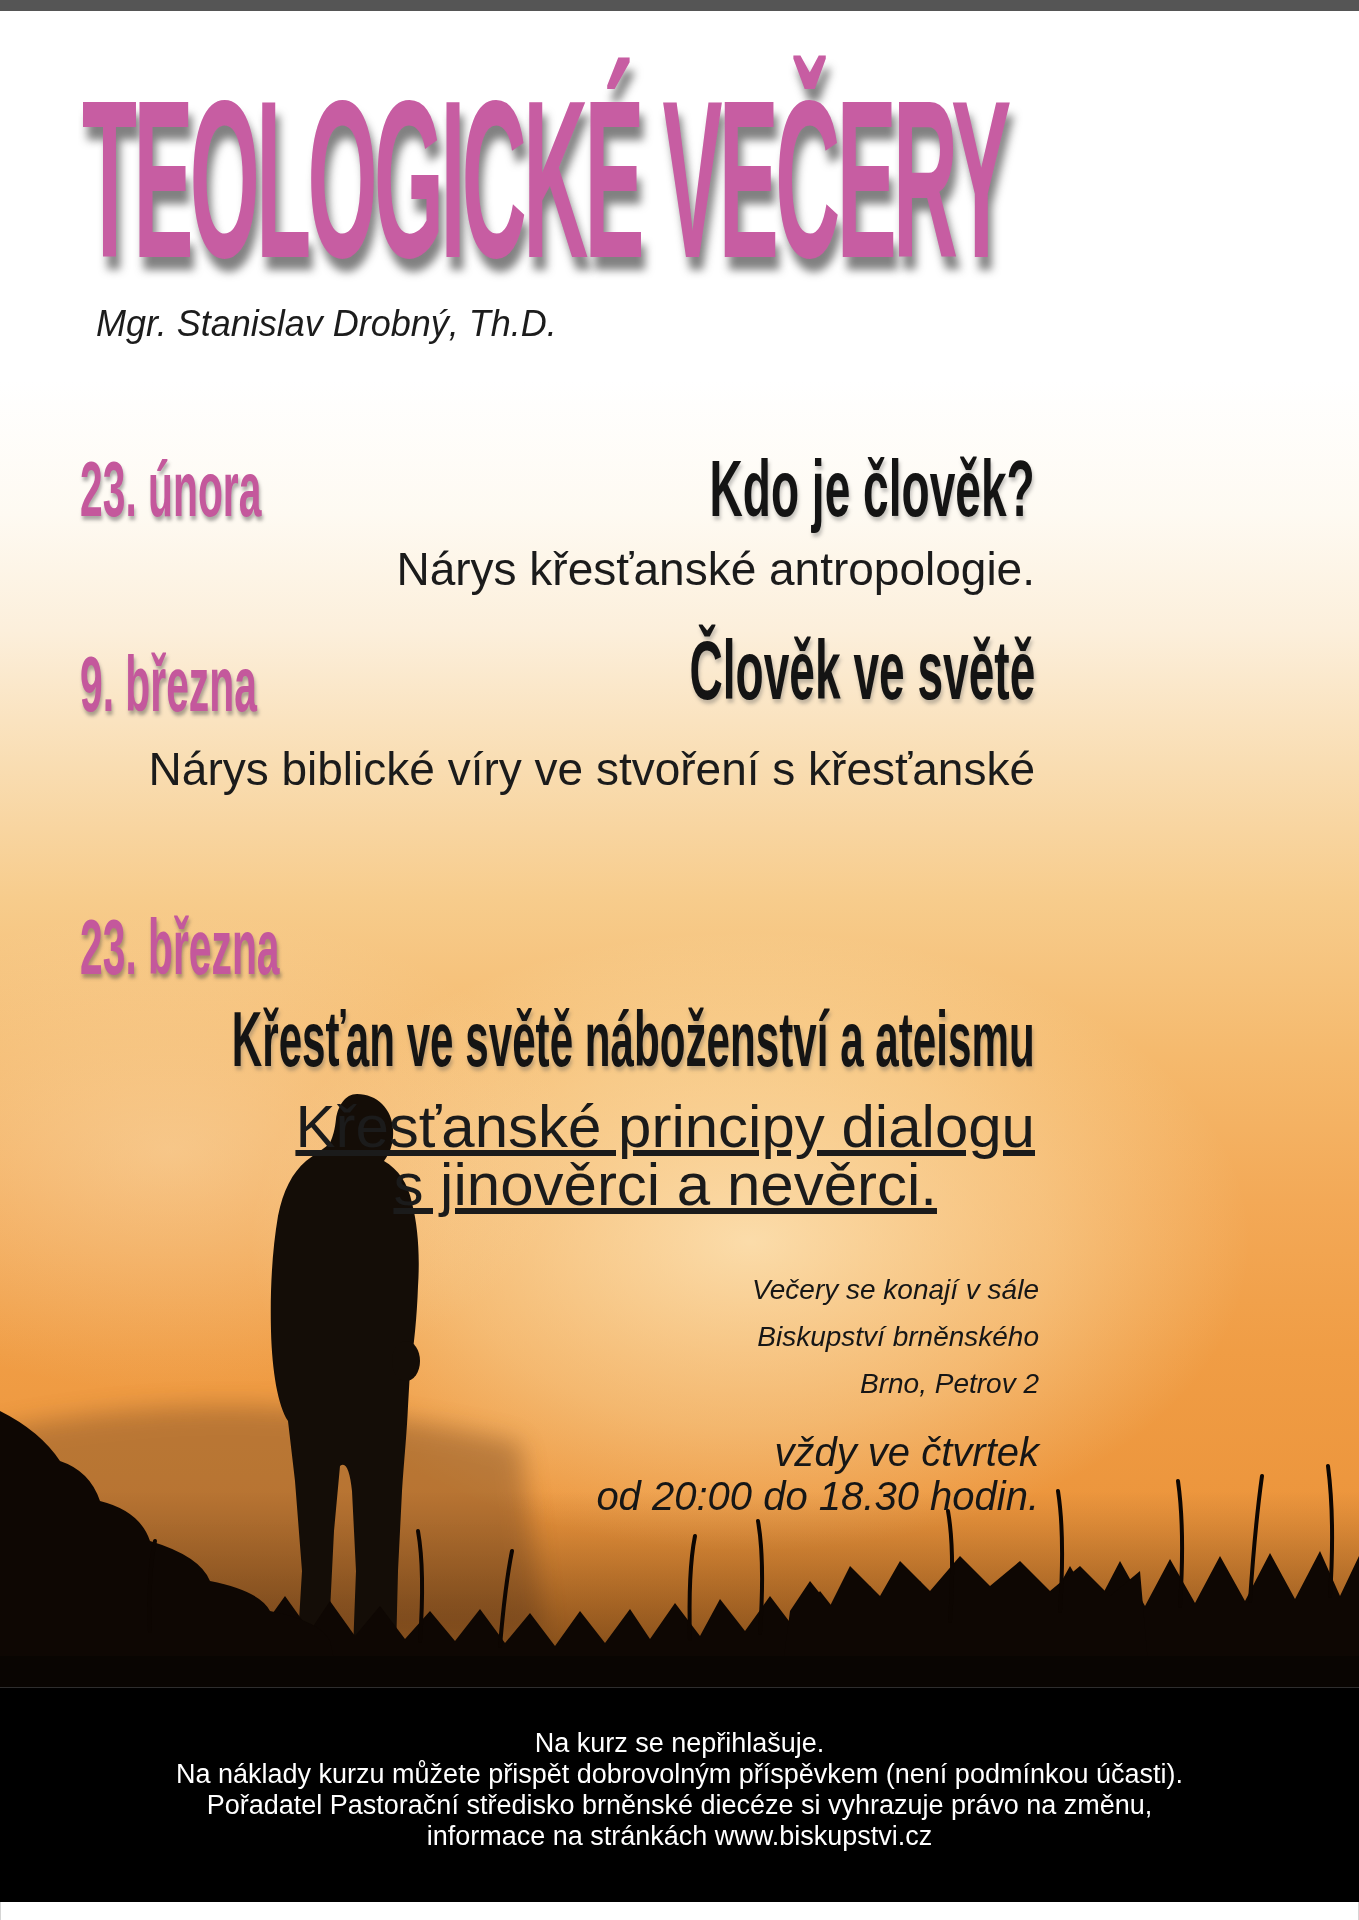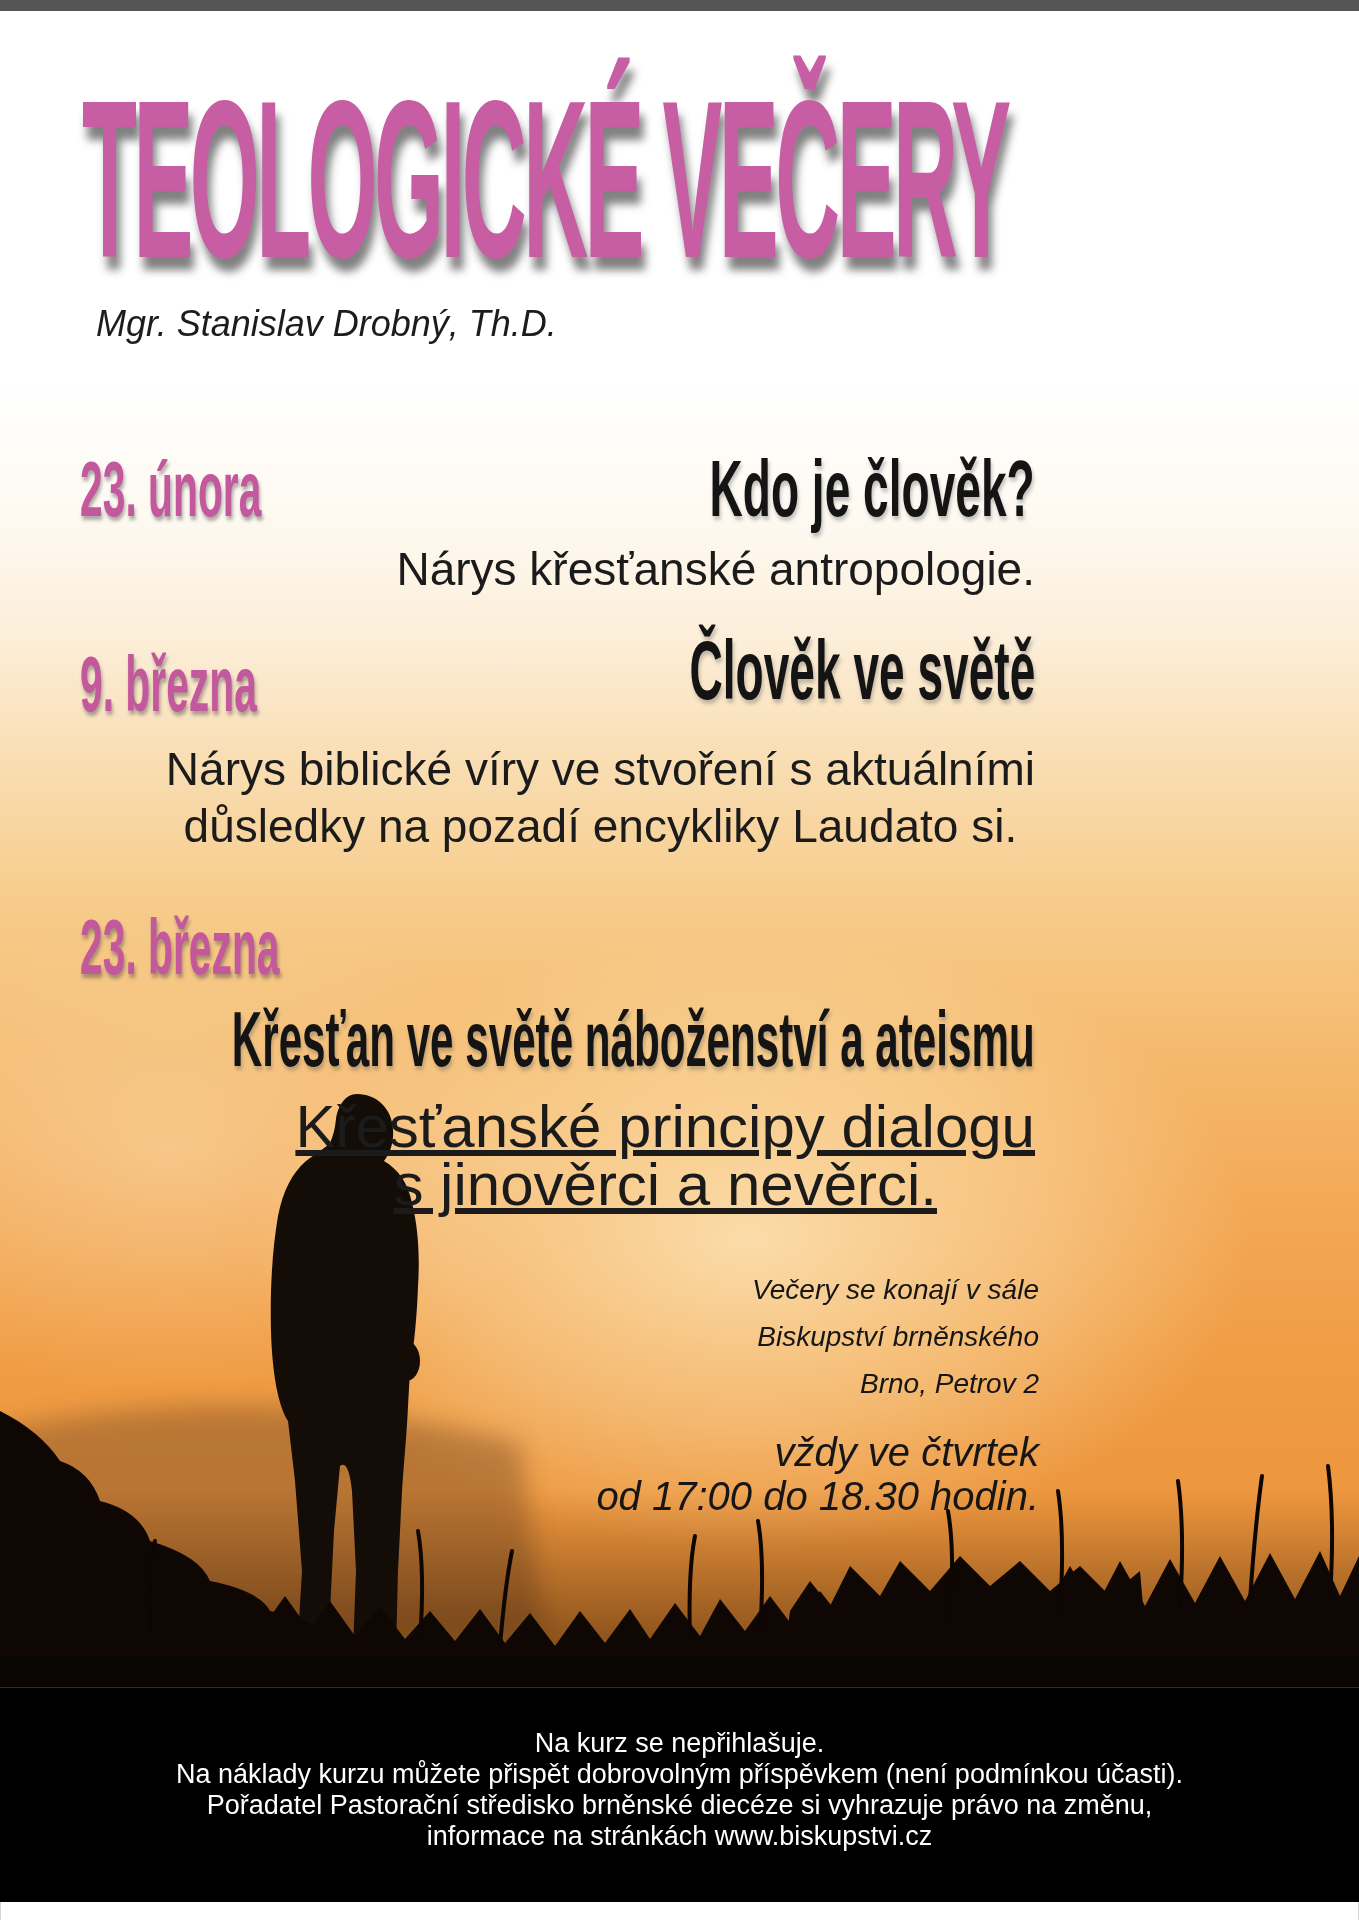--- a/index.html
+++ b/index.html
@@ -176,39 +176,38 @@
 
   <div class="txt date date-1">23. února</div>
   <div class="txt headline headline-1">Kdo je člověk?</div>
   <div class="txt body sub-1">
     <div>Nárys křesťanské antropologie.</div>
   </div>
 
   <div class="txt date date-2">9. března</div>
   <div class="txt headline headline-2">Člověk ve světě</div>
   <div class="txt body sub-2">
-    <div>Nárys biblické víry ve stvoření s aktuálními</div>
-    <div>důsledky na pozadí encykliky Laudato si.</div>
+    <div>Nárys biblické víry ve stvoření s křesťanské</div>
   </div>
 
   <div class="txt date date-3">23. března</div>
   <div class="txt headline headline-3">Křesťan ve světě náboženství a ateismu</div>
   <div class="txt body sub-3">
     <div>Křesťanské principy dialogu</div>
     <div>s jinověrci a nevěrci.</div>
   </div>
 
   <div class="txt venue">
     <div>Večery se konají v sále</div>
     <div>Biskupství brněnského</div>
     <div>Brno, Petrov 2</div>
   </div>
   <div class="txt time">
     <div>vždy ve čtvrtek</div>
-    <div>od 17:00 do 18.30 hodin.</div>
+    <div>od 20:00 do 18.30 hodin.</div>
   </div>
 
   <div class="footer">
     <div>Na kurz se nepřihlašuje.</div>
     <div>Na náklady kurzu můžete přispět dobrovolným příspěvkem (není podmínkou účasti).</div>
     <div>Pořadatel Pastorační středisko brněnské diecéze si vyhrazuje právo na změnu,</div>
     <div>informace na stránkách www.biskupstvi.cz</div>
   </div>
 
 </div>

